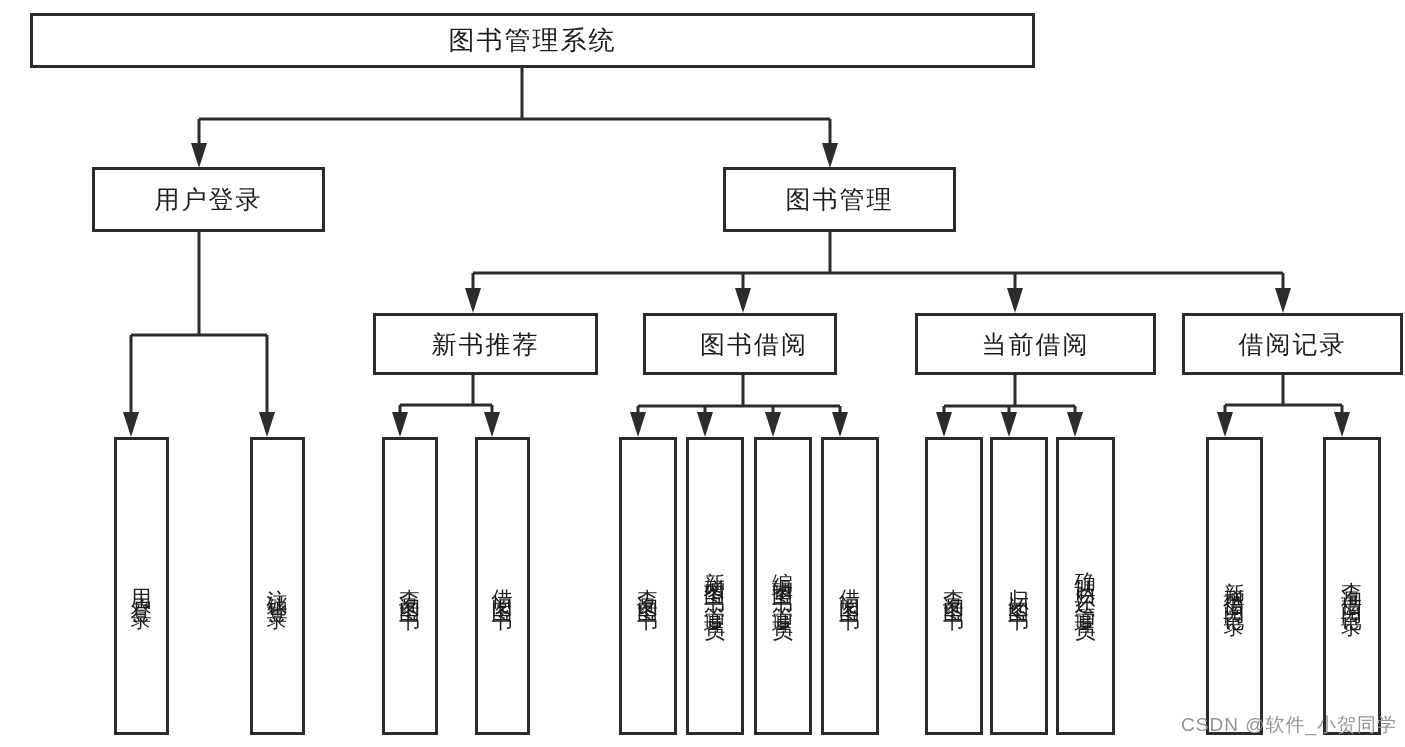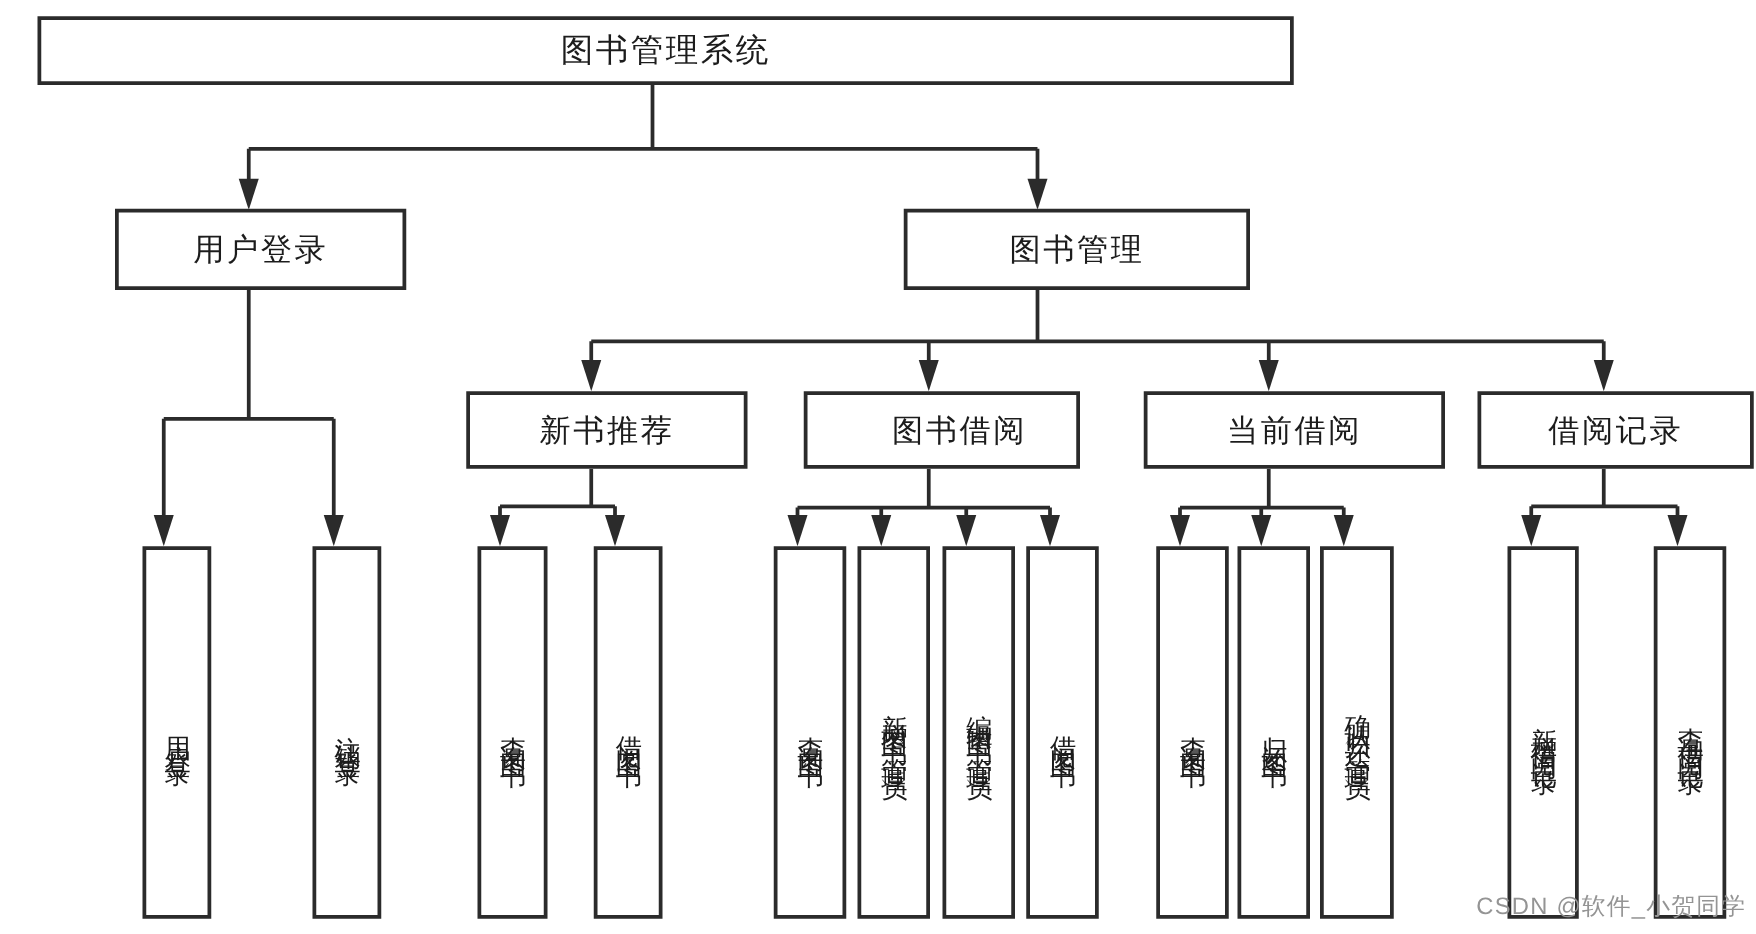--- a/index.html
+++ b/index.html
@@ -101,24 +101,24 @@
     <g stroke="#2b2b2b" stroke-width="3" fill="#2b2b2b">
       <path fill="none" d="M1283,375 V405 M1225,405 H1342 M1225,405 V414 M1342,405 V414"></path>
       <polygon stroke="none" points="1225,437 1217,412 1233,412"></polygon>
       <polygon stroke="none" points="1342,437 1334,412 1350,412"></polygon>
     </g>
   </svg>
 
   <div class="node hnode rootnode" style="left:20px; top:13px; width:1005px; height:55px;">图书管理系统</div>
 
   <div class="node hnode" style="left:82px; top:167px; width:233px; height:65px;">用户登录</div>
-  <div class="node hnode" style="left:713px; top:167px; width:277px; height:65px;">图书管理</div>
+  <div class="node hnode" style="left:713px; top:167px; width:233px; height:65px;">图书管理</div>
 
   <div class="node hnode" style="left:363px; top:313px; width:225px; height:62px;">新书推荐</div>
-  <div class="node hnode" style="left:633px; top:313px; width:221px; height:62px;padding-left:28px;">图书借阅</div>
+  <div class="node hnode" style="left:633px; top:313px; width:194px; height:62px;padding-left:28px;">图书借阅</div>
   <div class="node hnode" style="left:905px; top:313px; width:241px; height:62px;">当前借阅</div>
   <div class="node hnode" style="left:1172px; top:313px; width:221px; height:62px;">借阅记录</div>
 
   <div class="node vnode" style="left:104px; top:437px; width:55px; height:298px;">
     <span>用户登录</span>
   </div>
   <div class="node vnode" style="left:240px; top:437px; width:55px; height:298px;">
     <span>注销登录</span>
   </div>
 

